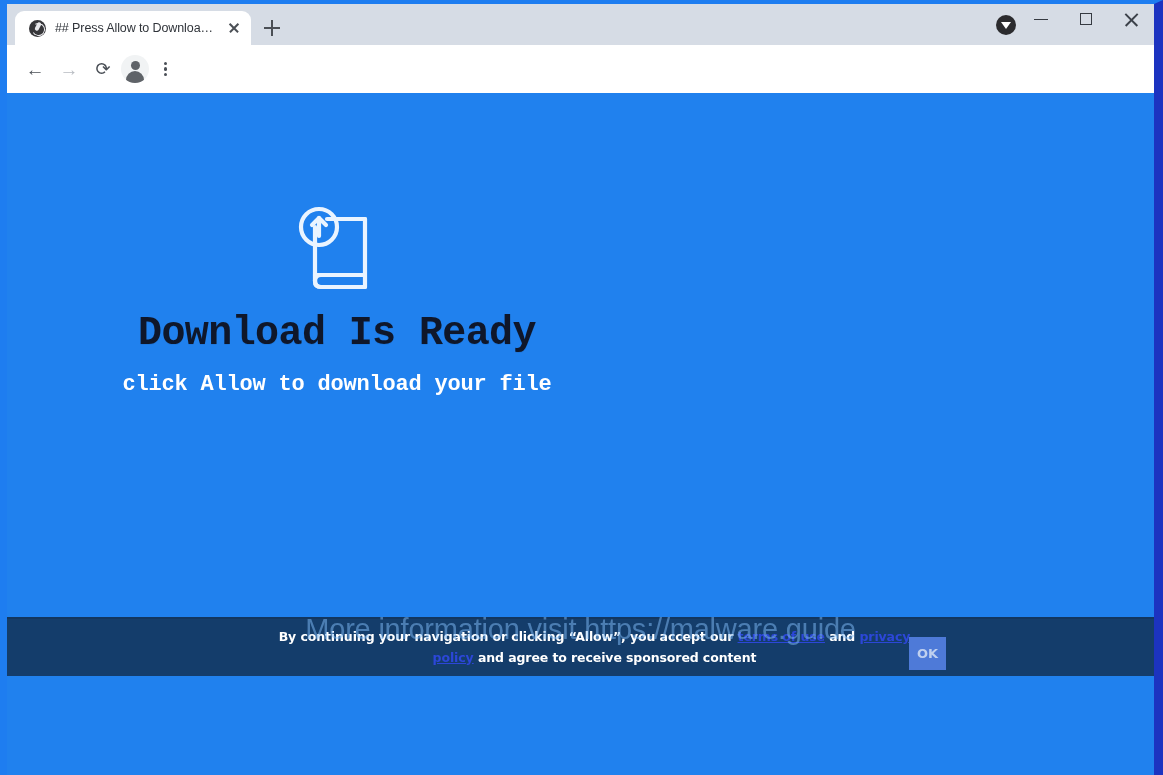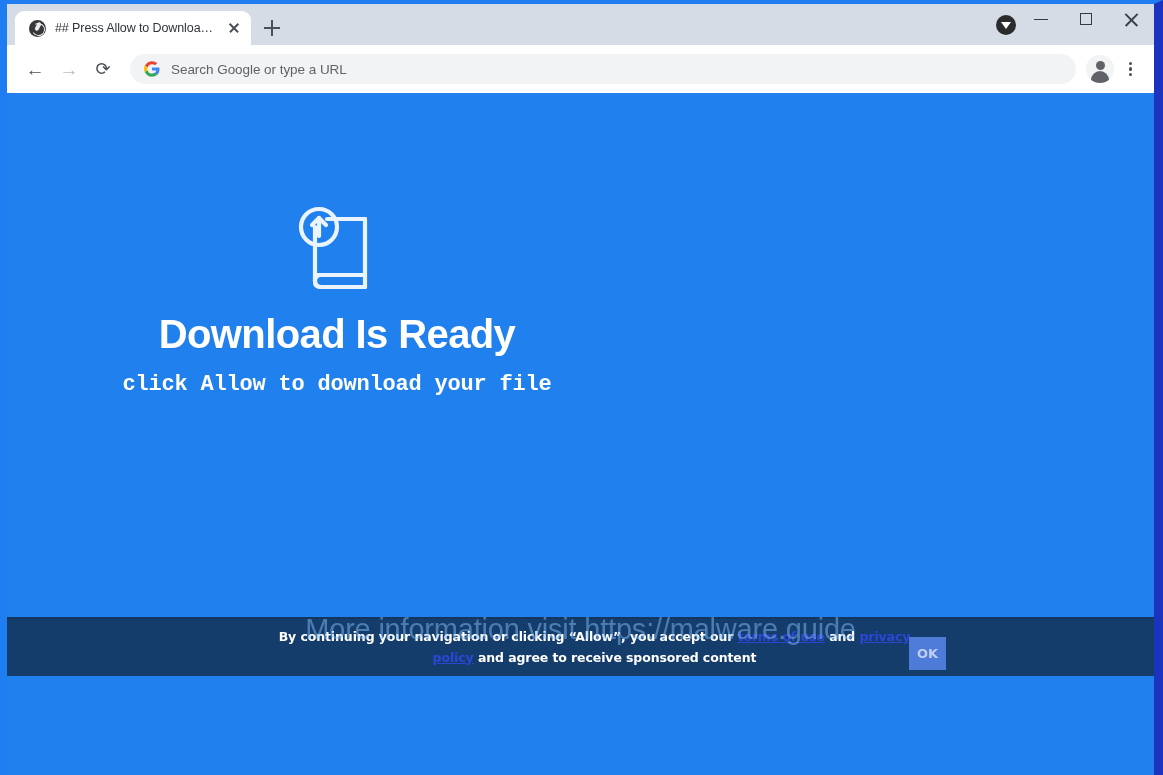--- a/index.html
+++ b/index.html
@@ -263,24 +263,24 @@
     overflow: hidden;
   }
   .hero {
     position: absolute;
     left: 0; top: 110px;
     width: 660px;
     text-align: center;
   }
   .book-icon { margin: 0 auto 18px auto; display: block; }
   .headline {
-    font-family: Liberation Sans, sans-serif;
+    font-family: Liberation Mono, monospace;
     font-size: 40px;
     font-weight: bold;
-    color: #ffffff;
+    color: #0f172a;
     letter-spacing: -0.6px;
     line-height: 1.05;
     text-shadow: 0 1px 0 rgba(0,0,0,0.06);
   }
   .subline {
     margin-top: 17px;
     font-family: Liberation Mono, monospace;
     font-size: 22px;
     font-weight: bold;
     color: #ffffff;
@@ -386,31 +386,20 @@
       <div class="nav-btn">
         <span class="arrow-glyph">←</span>
       </div>
       <div class="nav-btn">
         <span class="arrow-glyph dim">→</span>
       </div>
       <div class="nav-btn">
         <span class="reload-glyph">⟳</span>
       </div>
 
-      <div class="omnibox">
-        <span class="g-logo">
-          <svg width="16" height="16" viewBox="0 0 48 48" aria-hidden="true">
-            <path fill="#EA4335" d="M24 9.5c3.5 0 6.6 1.2 9 3.6l6.7-6.7C35.6 2.6 30.2.5 24 .5 14.6.5 6.5 5.9 2.6 13.8l7.8 6.1C12.3 14 17.6 9.5 24 9.5z"></path>
-            <path fill="#4285F4" d="M46.5 24.5c0-1.6-.1-3.2-.4-4.7H24v9h12.7c-.6 3-2.3 5.6-4.9 7.3l7.6 5.9c4.4-4.1 7.1-10.2 7.1-17.5z"></path>
-            <path fill="#FBBC05" d="M10.4 28.4c-.5-1.5-.8-3.1-.8-4.7s.3-3.2.8-4.7l-7.8-6.1C.9 16.1 0 19.9 0 23.7s.9 7.6 2.6 10.8l7.8-6.1z"></path>
-            <path fill="#34A853" d="M24 47c6.2 0 11.5-2 15.4-5.6l-7.6-5.9c-2.1 1.4-4.8 2.3-7.8 2.3-6.4 0-11.7-4.5-13.6-10.4l-7.8 6.1C6.5 41.1 14.6 47 24 47z"></path>
-          </svg>
-        </span>
-        <span class="omni-text">Search Google or type a URL</span>
-      </div>
 
       <div class="avatar">
         <span class="head"></span>
         <span class="body"></span>
       </div>
       <div class="kebab">
         <i></i>
         <i></i>
         <i></i>
       </div>

